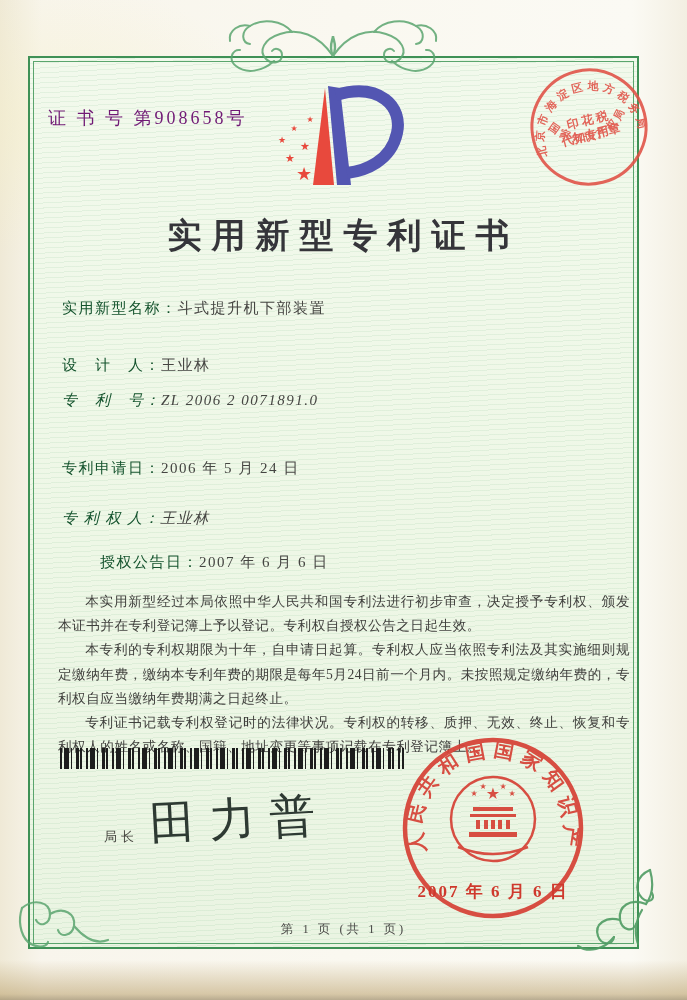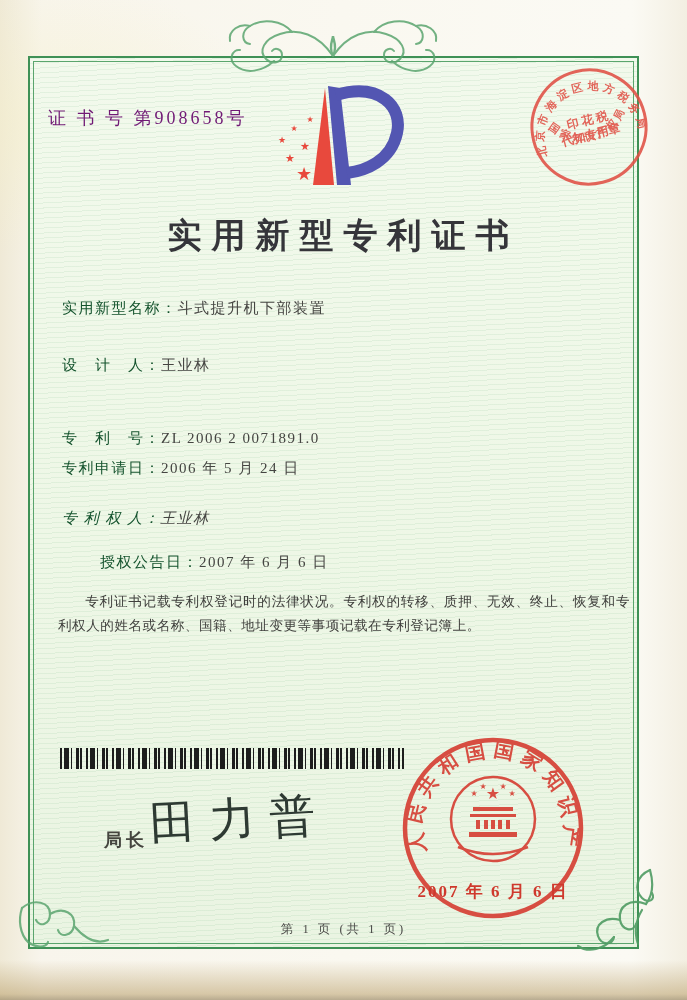--- a/index.html
+++ b/index.html
@@ -26,35 +26,35 @@
   .ornament svg{display:block;width:100%;height:100%;}
   
   .cert-no{position:absolute;left:48px;top:106px;font-size:18px;color:#701a75;letter-spacing:3px;}
   .logo{position:absolute;left:268px;top:82px;width:152px;height:114px;}
   .tax-stamp{position:absolute;left:526px;top:64px;width:126px;height:126px;opacity:.88;}
   .title{position:absolute;left:0;top:213px;width:687px;text-align:center;
     font-size:34px;font-weight:bold;color:#35353a;letter-spacing:10px;}
   
   .field{position:absolute;left:62px;font-size:15px;color:#454542;letter-spacing:1.5px;white-space:nowrap;}
   .field .lab{color:#14532d;}
-  .f0{top:299px;} .f1{top:356px;} .f2{top:429px;} .f3{top:459px;} .f4{top:509px;font-style:italic;} .f5{top:553px;margin-left:38px;}
+  .f0{top:299px;} .f1{top:356px;} .f2{top:391px;font-style:italic;} .f3{top:459px;} .f4{top:509px;font-style:italic;} .f5{top:553px;margin-left:38px;}
   
   .bodytext{position:absolute;left:58px;top:590px;width:572px;
     font-size:13.6px;line-height:1.78;color:#3f3f3c;text-align:justify;letter-spacing:.5px;}
   .bodytext p{margin:0;text-indent:2em;}
   
   .barcode{position:absolute;left:60px;top:748px;width:344px;height:21px;
     background:repeating-linear-gradient(90deg,
       #1d1d1d 0 2px, transparent 2px 4px,
       #1d1d1d 4px 9px, transparent 9px 11px,
       #1d1d1d 11px 12px, transparent 12px 16px,
       #1d1d1d 16px 19px, transparent 19px 20px,
       #1d1d1d 20px 22px, transparent 22px 26px);}
   
-  .director{position:absolute;left:104px;top:828px;font-size:18px;color:#45453f;letter-spacing:4px;font-weight:bold;}
+  .director{position:absolute;left:104px;top:828px;font-size:13px;color:#45453f;letter-spacing:4px;}
   .signature{position:absolute;left:150px;top:788px;width:200px;height:90px;
     font-size:46px;color:#2e3a33;transform:rotate(-3deg);letter-spacing:14px;
     font-family:"DejaVu Sans",sans-serif;}
   
   .seal{position:absolute;left:398px;top:733px;width:190px;height:190px;opacity:.92;}
   .seal-date{position:absolute;left:398px;top:880px;width:190px;text-align:center;
     font-size:17px;color:#cf392d;letter-spacing:2px;font-weight:bold;}
   
   .footer{position:absolute;left:0;top:921px;width:687px;text-align:center;
     font-size:12.5px;color:#4b4b48;letter-spacing:3px;}
@@ -162,20 +162,22 @@
   <span class="lab">专利申请日：</span><span>2006 年 5 月 24 日</span>
 </div>
 <div class="field f4">
   <span class="lab">专 利 权 人：</span><span>王业林</span>
 </div>
 <div class="field f5">
   <span class="lab">授权公告日：</span><span>2007 年 6 月 6 日</span>
 </div>
 
 <div class="bodytext">
+  <p>本实用新型经过本局依照中华人民共和国专利法进行初步审查，决定授予专利权、颁发本证书并在专利登记簿上予以登记。专利权自授权公告之日起生效。</p>
+  <p>本专利的专利权期限为十年，自申请日起算。专利权人应当依照专利法及其实施细则规定缴纳年费，缴纳本专利年费的期限是每年5月24日前一个月内。未按照规定缴纳年费的，专利权自应当缴纳年费期满之日起终止。</p>
   <p>专利证书记载专利权登记时的法律状况。专利权的转移、质押、无效、终止、恢复和专利权人的姓名或名称、国籍、地址变更等事项记载在专利登记簿上。</p>
 </div>
 
 <div class="barcode"></div>
 
 <div class="director">局长</div>
 <div class="signature">田力普</div>
 
 <div class="seal">
   <svg viewBox="0 0 190 190">

